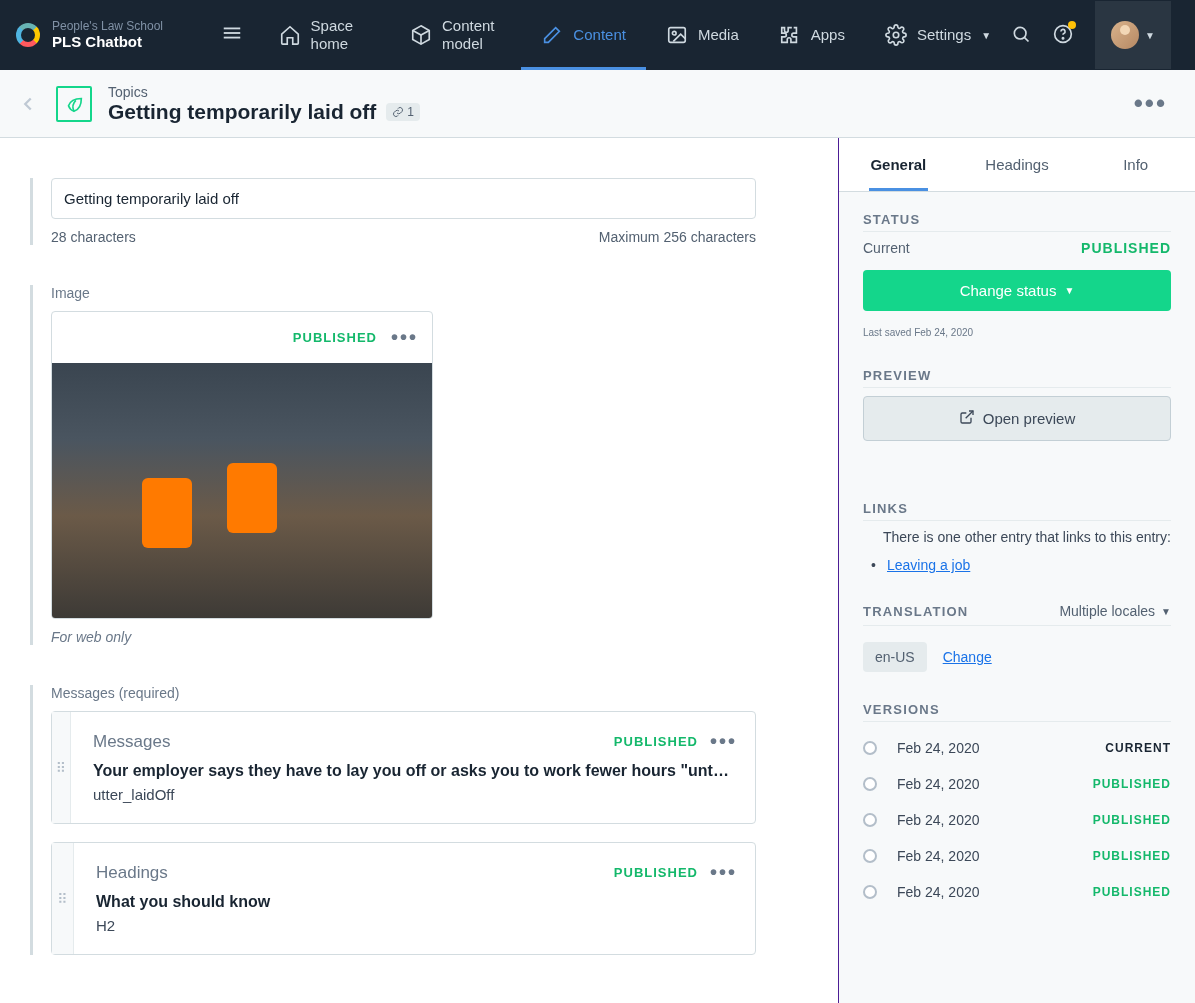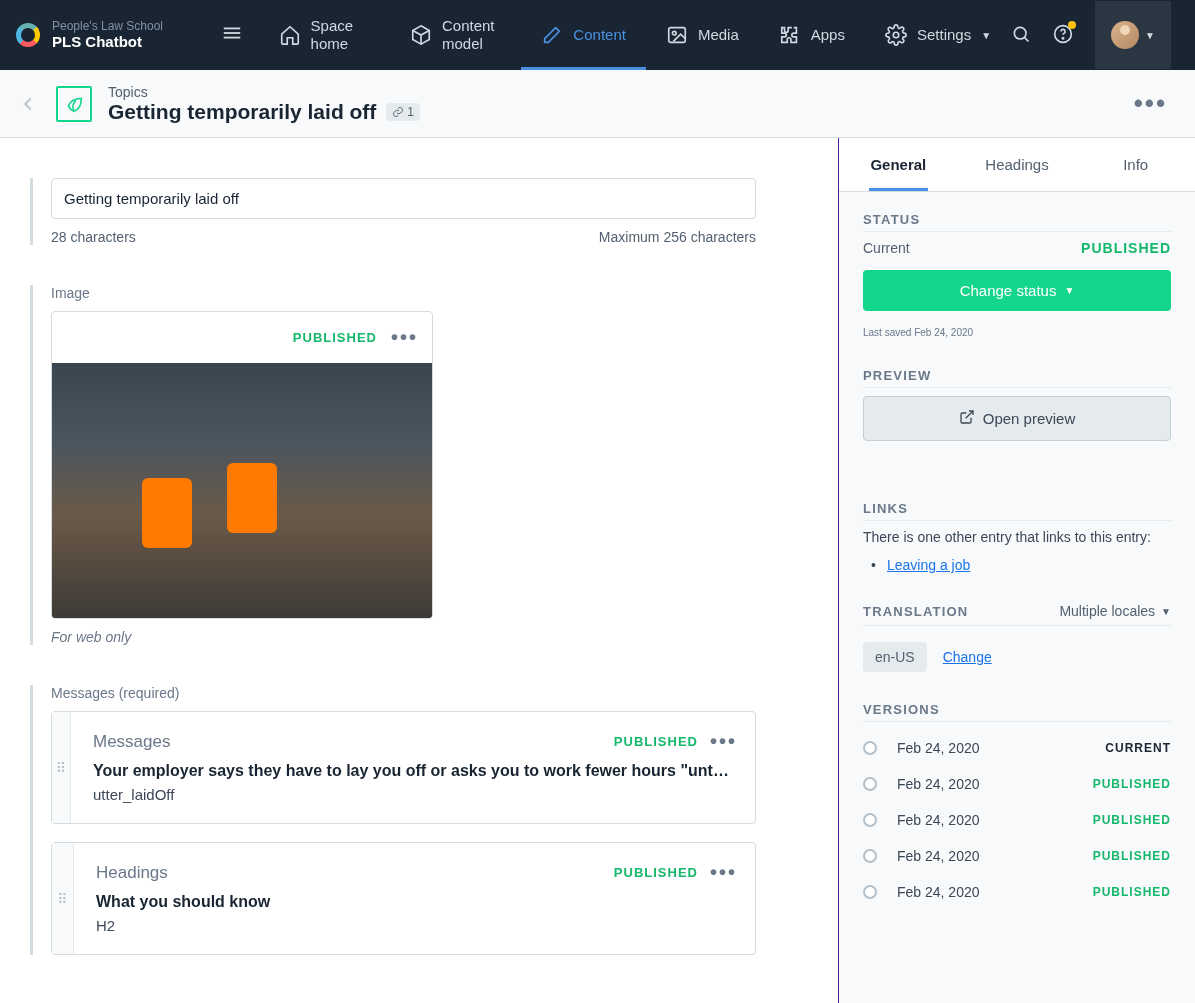--- a/index.html
+++ b/index.html
@@ -184,21 +184,21 @@
   width: 100%; background: #14d68b; color: #fff; border: none; border-radius: 4px;
   padding: 12px; font-size: 15px; cursor: pointer; display: flex; align-items: center;
   justify-content: center; gap: 8px;
 }
 .last-saved { color: #6a7889; margin-top: 16px; font-size: 10px; }
 .open-preview-btn {
   width: 100%; border: 1px solid #c3cfd5; background: #e5ebed; border-radius: 4px;
   padding: 12px; font-size: 15px; color: #3c4858; cursor: pointer; display: flex;
   align-items: center; justify-content: center; gap: 8px;
 }
-.links-text { color: #3c4858; margin-bottom: 12px; font-size: 14px; }
+.links-text { color: #3c4858; margin-bottom: 12px; font-size: 14px; margin-left: 20px; }
 .link-item { color: #1a73e8; text-decoration: underline; font-size: 14px; margin-left: 24px; position: relative; }
 .link-item::before {
   content: "•"; position: absolute; left: -16px; color: #3c4858; text-decoration: none;
 }
 .trans-row { display: flex; justify-content: space-between; align-items: center; }
 .trans-label { color: #6a7889; letter-spacing: 1.2px; font-size: 13px; font-weight: 700; }
 .trans-value { color: #536171; font-size: 14px; display: flex; align-items: center; gap: 6px; }
 .locale-row { display: flex; align-items: center; gap: 16px; margin-top: 16px; }
 .locale-badge {
   background: #e5ebed; color: #536171; border-radius: 4px; padding: 7px 12px; font-size: 14px;

